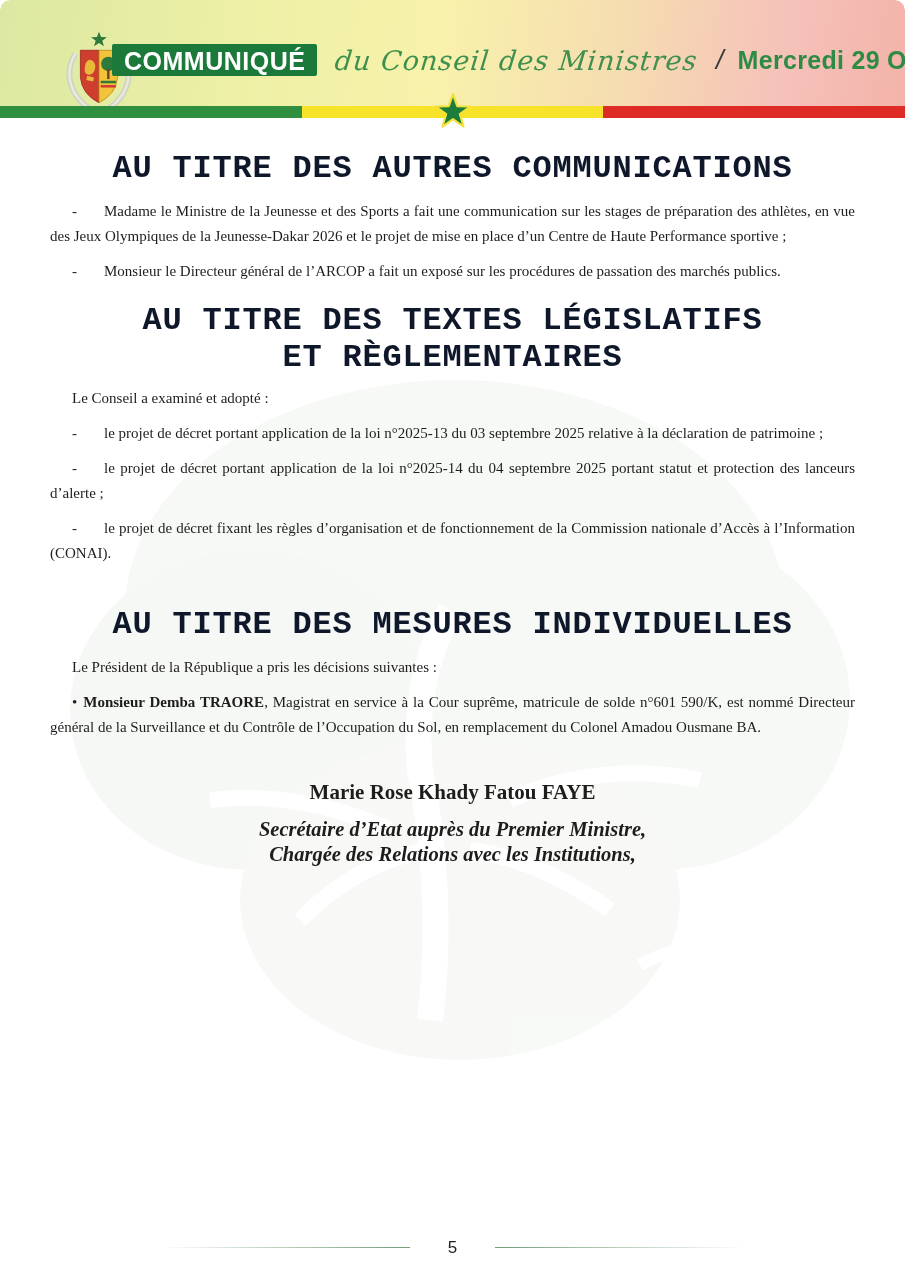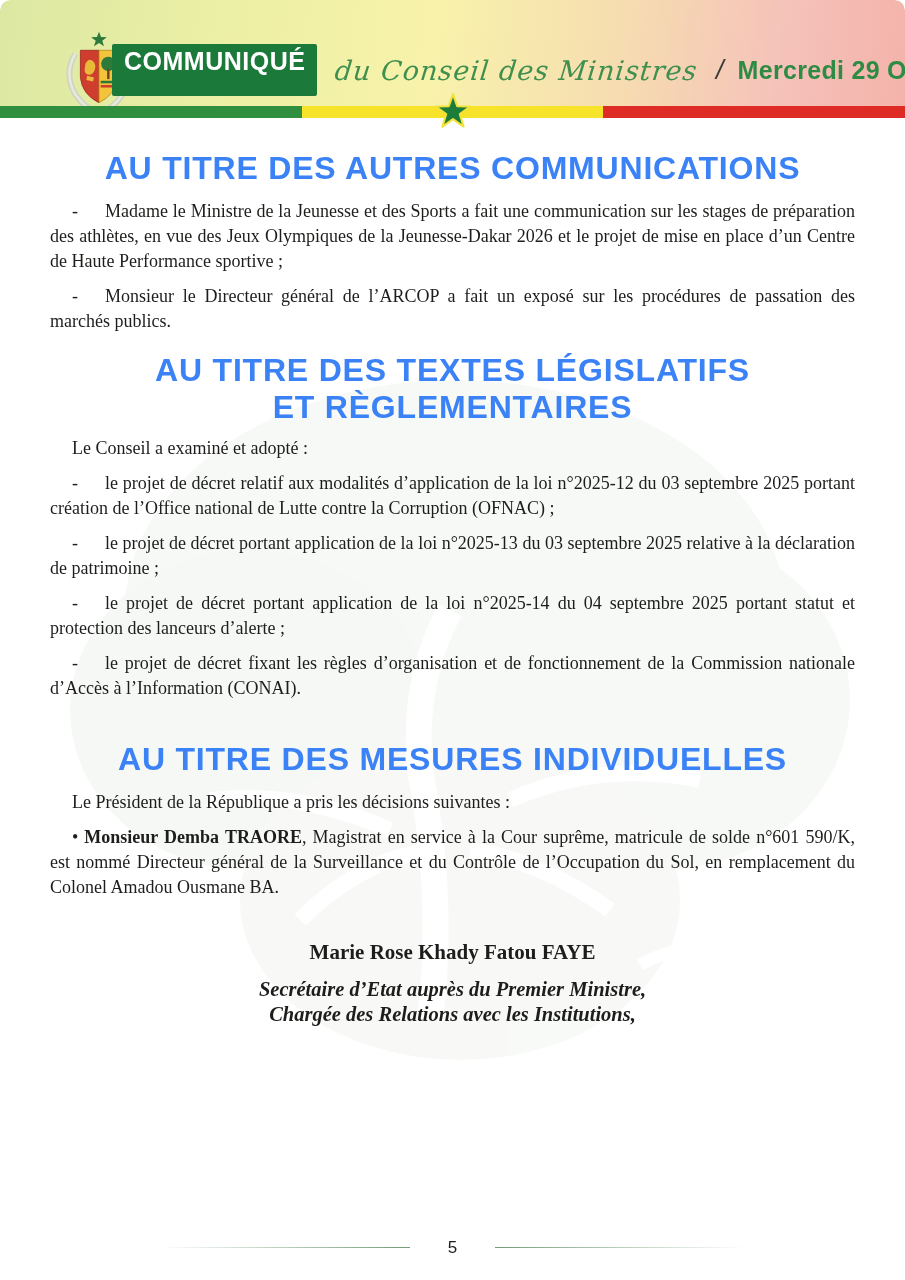--- a/index.html
+++ b/index.html
@@ -21,21 +21,21 @@
   }
   .emblem{position:absolute;left:56px;top:30px;width:86px;height:88px;}
   .banner-row{
     position:absolute;left:112px;top:44px;right:40px;
     display:flex;align-items:center;white-space:nowrap;
   }
   .communique-box{
     background:#1b7a39;color:#ffffff;
     font-family:"Liberation Sans", sans-serif;font-weight:bold;
     font-size:25px;letter-spacing:.5px;
-    padding:3px 12px 20px 12px;border-radius:2px;
+    padding:3px 12px 0 12px;border-radius:2px;
   }
   .script-text{
     font-family:"DejaVu Serif", serif;
     font-style:italic;color:#3f8f4f;
     font-size:27px;margin-left:18px;letter-spacing:1px;
     transform:skewX(-6deg);
   }
   .separator{
     font-family:"Liberation Sans", sans-serif;
     color:#3c3c3c;font-size:27px;margin:0 14px 0 18px;font-style:italic;
@@ -49,32 +49,32 @@
   .tricolor .seg{flex:1;}
   .seg-green{background:#2f8f3f;}
   .seg-yellow{background:#f7e32a;}
   .seg-red{background:#df2b26;}
   .band-star{position:absolute;left:50%;top:-13px;transform:translateX(-50%);width:38px;height:38px;}
   
   .watermark{position:absolute;left:0;top:280px;width:905px;height:820px;z-index:0;pointer-events:none;}
   
   .content{position:relative;z-index:1;padding:0 50px;}
   .h-green{
-    font-family:Liberation Sans, sans-serif;
-    color:#3b82f6;font-weight:bold;text-align:center;
+    font-family:Liberation Mono, monospace;
+    color:#0f172a;font-weight:bold;text-align:center;
     font-size:32px;letter-spacing:.8px;line-height:37px;
     margin:0;
   }
   .h1{margin-top:32px;}
   .h2{margin-top:18px;}
   .h2 span{display:block;}
   .h3{margin-top:40px;}
   .content p{
     margin:10px 0 0 0;
-    font-size:18px;line-height:25px;
+    font-size:15px;line-height:25px;
     text-align:justify;
     text-indent:22px;
   }
   .content p.first{margin-top:12px;}
   .gap{display:inline-block;width:27px;}
   .gap-s{display:inline-block;width:6px;}
   b.name{font-weight:bold;}
   
   .signature{
     margin-top:40px;text-align:center;z-index:1;position:relative;
@@ -160,21 +160,20 @@
 
     <p><span>-</span><span class="gap"></span><span>Monsieur le Directeur général de l’ARCOP a fait un exposé sur les procédures de passation des marchés publics.</span></p>
 
     <h2 class="h-green h2">
       <span>AU TITRE DES TEXTES LÉGISLATIFS</span>
       <span>ET RÈGLEMENTAIRES</span>
     </h2>
 
     <p>Le Conseil a examiné et adopté :</p>
 
-    <p><span>-</span><span class="gap"></span><span>le projet de décret relatif aux modalités d’application de la loi n°2025-12 du 03 septembre 2025 portant création de l’Office national de Lutte contre la Corruption (OFNAC) ;</span></p>
 
     <p><span>-</span><span class="gap"></span><span>le projet de décret portant application de la loi n°2025-13 du 03 septembre 2025 relative à la déclaration de patrimoine ;</span></p>
 
     <p><span>-</span><span class="gap"></span><span>le projet de décret portant application de la loi n°2025-14 du 04 septembre 2025 portant statut et protection des lanceurs d’alerte ;</span></p>
 
     <p><span>-</span><span class="gap"></span><span>le projet de décret fixant les règles d’organisation et de fonctionnement de la Commission nationale d’Accès à l’Information (CONAI).</span></p>
 
     <h1 class="h-green h3">AU TITRE DES MESURES INDIVIDUELLES</h1>
 
     <p class="first">Le Président de la République a pris les décisions suivantes :</p>

